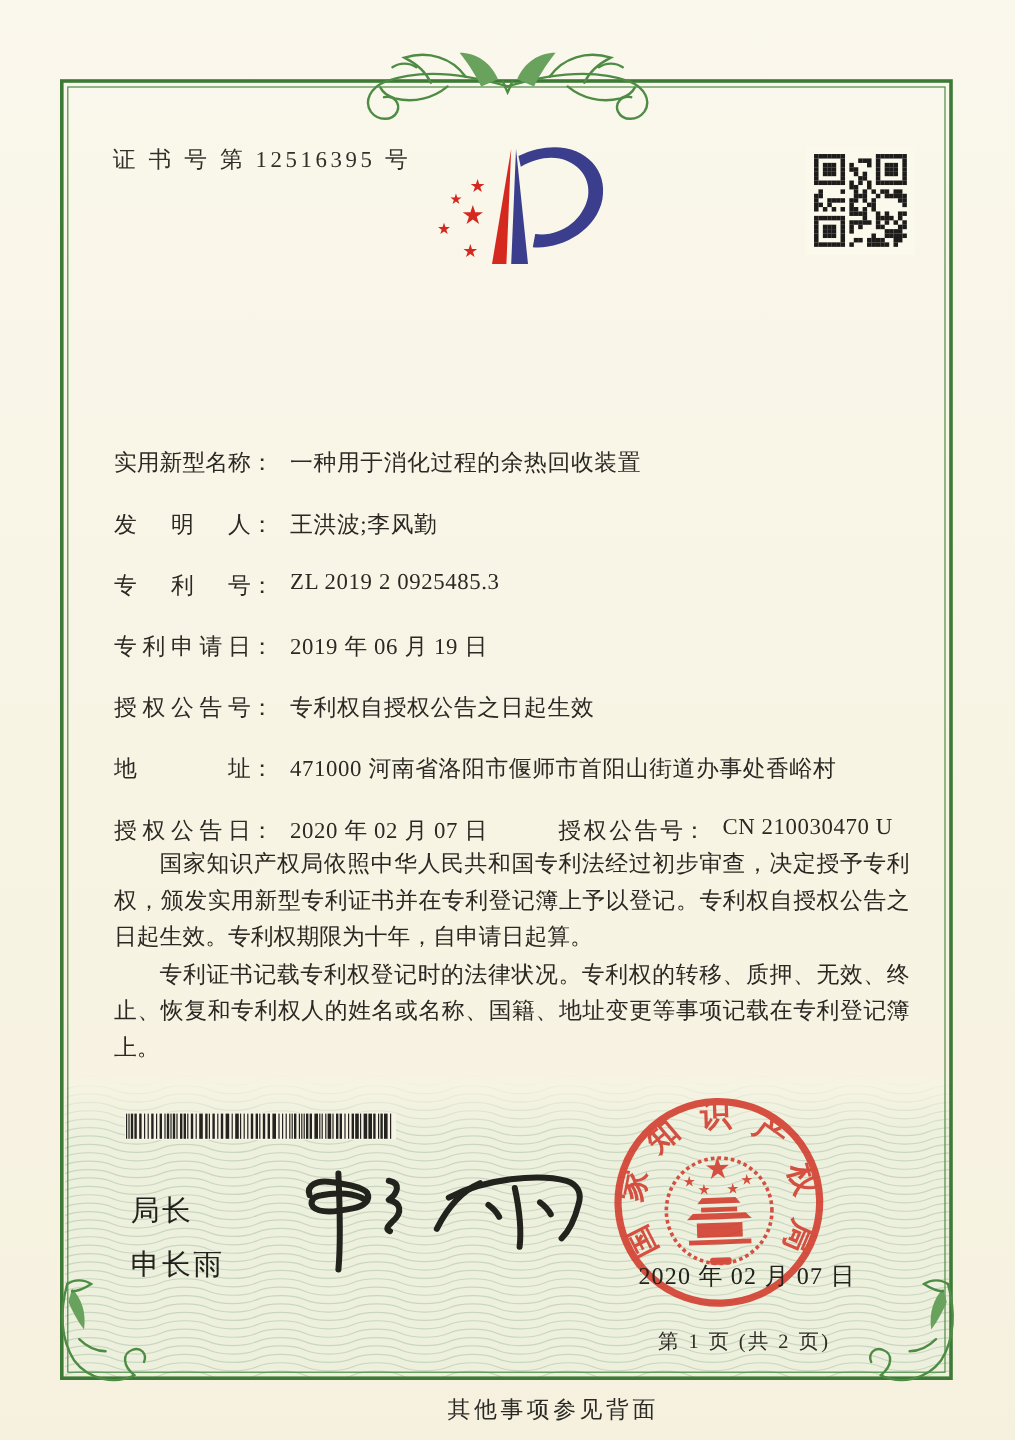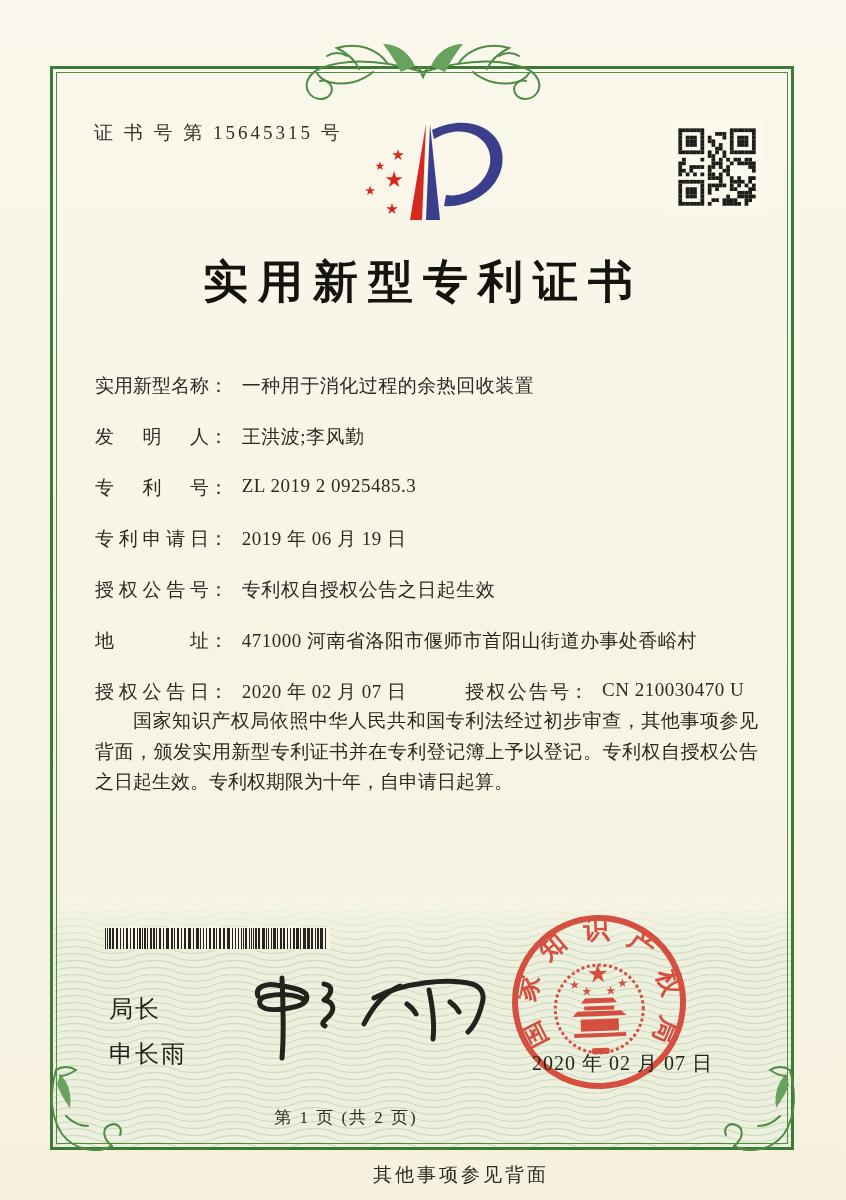--- a/index.html
+++ b/index.html
@@ -34,21 +34,21 @@
     font-size:19px;line-height:30.5px;text-align:justify;color:#2b2823;}
   .paras p{margin:0;text-indent:2em;}
   .barcode{position:absolute;left:104px;top:927px;z-index:4;}
   .sig-block{position:absolute;left:109px;top:993px;z-index:4;
     font-family:"Liberation Sans","DejaVu Sans",sans-serif;font-size:24px;color:#23211c;}
   .sig-block div{margin-bottom:13px;letter-spacing:2px;}
   .signature{position:absolute;left:224px;top:942px;z-index:5;}
   .seal{position:absolute;left:508px;top:910px;z-index:5;transform:rotate(-2deg);}
   .seal-date{position:absolute;left:520px;top:1050px;width:205px;text-align:center;
     font-size:20px;letter-spacing:1px;color:#23211c;z-index:6;}
-  .page-num{position:absolute;left:0;top:1106px;width:692px;text-align:center;
+  .page-num{position:absolute;left:0;top:1106px;width:692px;text-align:right;
     font-size:17px;letter-spacing:2px;color:#2f2c26;z-index:4;}
   .back-note{position:absolute;left:0;top:1162px;width:846px;text-align:center;
     font-size:19px;letter-spacing:3px;color:#2b2924;z-index:4;padding-left:38px;}
   .orn{position:absolute;z-index:4;pointer-events:none;}
   .orn-top{left:273px;top:32px;}
   .orn-bl{left:42px;top:1064px;}
   .orn-br{left:720px;top:1064px;transform:scaleX(-1);}
   .green-stroke{stroke:#4e8c44;fill:none;stroke-width:2;stroke-linecap:round;}
   .green-fill{fill:#69a25c;stroke:none;}
 </style>
@@ -123,21 +123,21 @@
     <use href="#fl-half" transform="translate(300,0) scale(-1,1)"></use>
     <path class="green-stroke" d="M146,36 L150,45 L154,36"></path>
   </svg>
   <svg class="orn orn-bl" width="84" height="94">
       <use href="#corner-g"></use>
     </svg>
   <svg class="orn orn-br" width="84" height="94">
       <use href="#corner-g"></use>
     </svg>
 
-  <div class="cert-no">证 书 号 第 15645315 号</div>
+  <div class="cert-no">证 书 号 第 12516395 号</div>
 
   <svg class="logo" width="170" height="122" viewBox="0 0 170 122">
     <text x="52" y="52" font-size="15" fill="#d5281e" text-anchor="middle">★</text>
     <text x="34" y="62" font-size="12" fill="#d5281e" text-anchor="middle">★</text>
     <text x="48" y="79" font-size="22" fill="#d5281e" text-anchor="middle">★</text>
     <text x="24" y="87" font-size="13" fill="#d5281e" text-anchor="middle">★</text>
     <text x="46" y="106" font-size="15" fill="#d5281e" text-anchor="middle">★</text>
     <polygon points="80,16 64,112 76,112" fill="#d5281e"></polygon>
     <polygon points="84,16 80,112 94,112" fill="#3a3e8c"></polygon>
     <path d="M86,22 C128,2 162,26 156,58 C151,84 122,100 98,98 L100,87 C120,90 140,76 144,56 C148,32 120,12 88,31 Z" fill="#3a3e8c"></path>
@@ -357,21 +357,20 @@
       <rect x="21" y="21" width="1.02" height="1.02" fill="#1d1c1a"></rect>
       <rect x="10" y="22" width="1.02" height="1.02" fill="#1d1c1a"></rect>
       <rect x="14" y="22" width="1.02" height="1.02" fill="#1d1c1a"></rect>
       <rect x="15" y="22" width="1.02" height="1.02" fill="#1d1c1a"></rect>
       <rect x="16" y="22" width="1.02" height="1.02" fill="#1d1c1a"></rect>
       <rect x="17" y="22" width="1.02" height="1.02" fill="#1d1c1a"></rect>
       <rect x="18" y="22" width="1.02" height="1.02" fill="#1d1c1a"></rect>
       <rect x="20" y="22" width="1.02" height="1.02" fill="#1d1c1a"></rect>
     </svg>
 
-  <div class="title">实用新型专利证书</div>
 
   <div class="fields">
     <div class="frow">
       <span class="lbl">实用新型名称</span><span class="colon">：</span>
       <span class="val">一种用于消化过程的余热回收装置</span>
     </div>
     <div class="frow">
       <span class="lbl">发明人</span><span class="colon">：</span>
       <span class="val">王洪波;李风勤</span>
     </div>
@@ -395,21 +394,22 @@
       <span class="lbl">授权公告日</span><span class="colon">：</span>
       <span class="val">2020 年 02 月 07 日</span>
       <span class="pair2">
         <span class="lbl">授权公告号</span><span class="colon">：</span>
         <span class="val">CN 210030470 U</span>
       </span>
     </div>
   </div>
 
   <div class="paras">
-    <p>国家知识产权局依照中华人民共和国专利法经过初步审查，其他事项参见背面，颁发实用新型专利证书并在专利登记簿上予以登记。专利权自授权公告之日起生效。专利权期限为十年，自申请日起算。</p>
+    <p>国家知识产权局依照中华人民共和国专利法经过初步审查，决定授予专利权，颁发实用新型专利证书并在专利登记簿上予以登记。专利权自授权公告之日起生效。专利权期限为十年，自申请日起算。</p>
+    <p>专利证书记载专利权登记时的法律状况。专利权的转移、质押、无效、终止、恢复和专利权人的姓名或名称、国籍、地址变更等事项记载在专利登记簿上。</p>
   </div>
 
   <svg class="barcode" id="barcode-svg" width="226" height="23">
       <rect x="0" y="0" width="226" height="23" fill="#f7f4e6"></rect>
       <rect x="1" y="1" width="1" height="21" fill="#24231f"></rect>
       <rect x="3" y="1" width="1" height="21" fill="#24231f"></rect>
       <rect x="5" y="1" width="2" height="21" fill="#24231f"></rect>
       <rect x="8" y="1" width="2" height="21" fill="#24231f"></rect>
       <rect x="12" y="1" width="2" height="21" fill="#24231f"></rect>
       <rect x="16" y="1" width="1" height="21" fill="#24231f"></rect>

